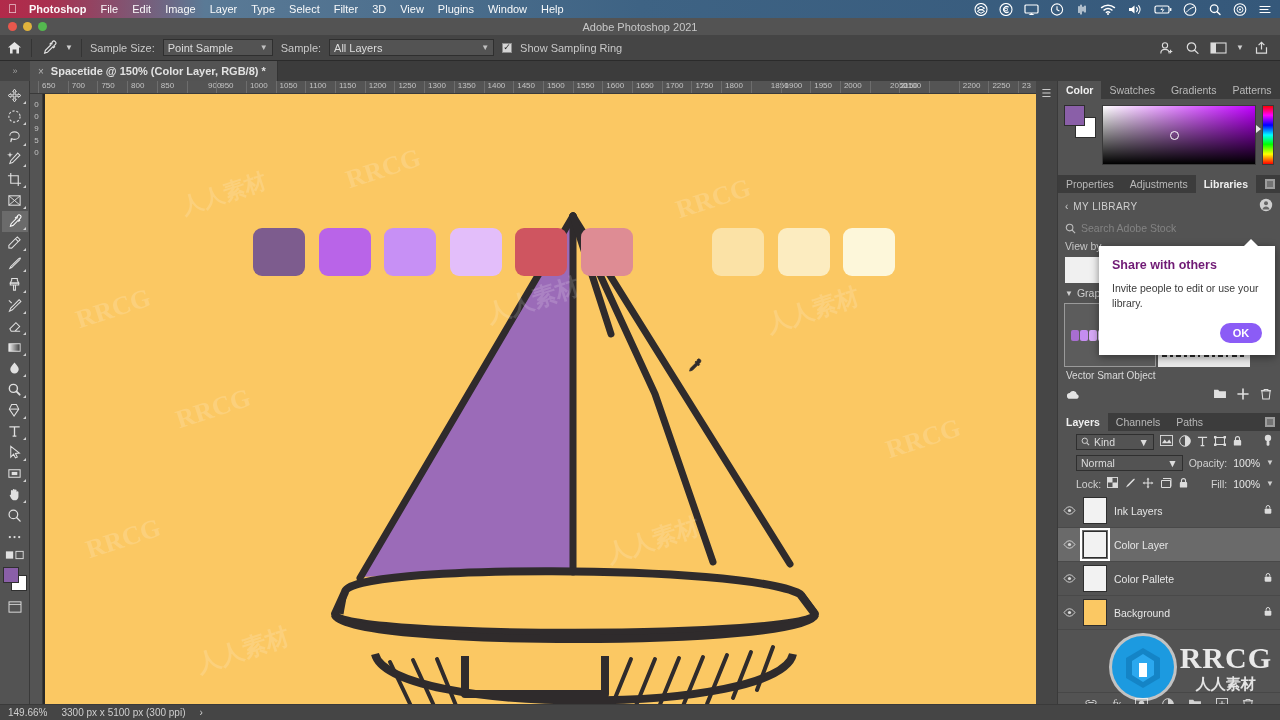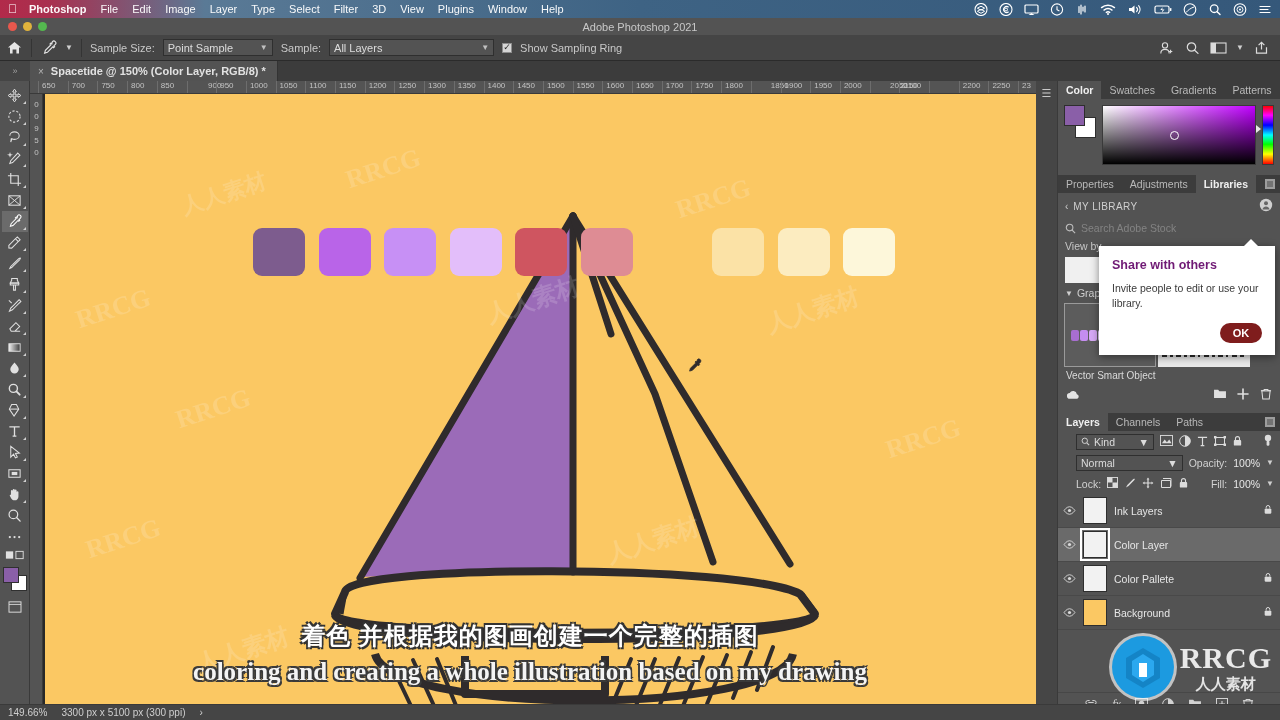--- a/index.html
+++ b/index.html
@@ -144,21 +144,21 @@
   .libfoot .right { margin-left:auto; display:flex; gap:10px;}
 
   
   #sharepop { position:absolute; left:1099px; top:246px; width:176px; background:#fff; color:#1a1a1a;
               box-shadow:0 2px 8px rgba(0,0,0,.45); padding:12px 13px 12px 13px; }
   #sharepop .tip { position:absolute; right:16px; top:-7px; width:0;height:0;
     border-left:8px solid transparent;border-right:8px solid transparent;border-bottom:8px solid #fff;}
   #sharepop h3 { font-size:12.5px; font-weight:bold; margin-bottom:9px; color:#701a75;}
   #sharepop p { font-size:10.5px; line-height:1.45; color:#3a3a3a; }
   #sharepop .okbtn { margin-top:12px; margin-left:auto; width:42px; height:20px; border-radius:10px;
-     background:#7f1d1d; color:#fff; font-size:11px; display:flex;align-items:center;justify-content:center;
+     background:#8b5cf6; color:#fff; font-size:11px; display:flex;align-items:center;justify-content:center;
      font-weight:bold; cursor:pointer;}
 
   
   .lrow { display:flex; align-items:center; gap:6px; padding:3px 6px; height:21px;margin-left:12px;}
   .lfield { background:#535353; border:1px solid #2f2f2f; height:16px; display:flex; align-items:center;
             justify-content:space-between; padding:0 4px; font-size:10.5px; color:#dcdcdc; gap:5px;}
   .layeritem { display:flex; align-items:center; height:34px; padding:0 7px 0 5px; gap:7px;
                border-bottom:1px solid #494949;}
   .layeritem.sel { background:#6a6a6a; }
   .lthumb { width:24px;height:27px;background:#f2f2f2;border:1px solid #2e2e2e;}
@@ -961,24 +961,20 @@
     </div>
   </div>
 
   <div id="sharepop">
     <span class="tip"></span>
     <h3>Share with others</h3>
     <p>Invite people to edit or use your library.</p>
     <div class="okbtn">OK</div>
   </div>
 
-  <div id="subs">
-    <div id="sub-cn">着色 并根据我的图画创建一个完整的插图</div>
-    <div id="sub-en">coloring and creating a whole illustration based on my drawing</div>
-  </div>
 
   <div id="brand">
     <div class="logo">
       <svg width="62" height="62" viewBox="0 0 62 62">
           <polygon points="31,12 48,22 48,42 31,52 14,42 14,22" fill="#1484c6"></polygon>
           <polygon points="31,18 42,25 42,39 31,46 20,39 20,25" fill="#2ba8ef"></polygon>
           <rect x="27" y="27" width="8" height="14" fill="#fff"></rect>
         </svg>
     </div>
     <div style="display:flex;flex-direction:column;align-items:center;">

